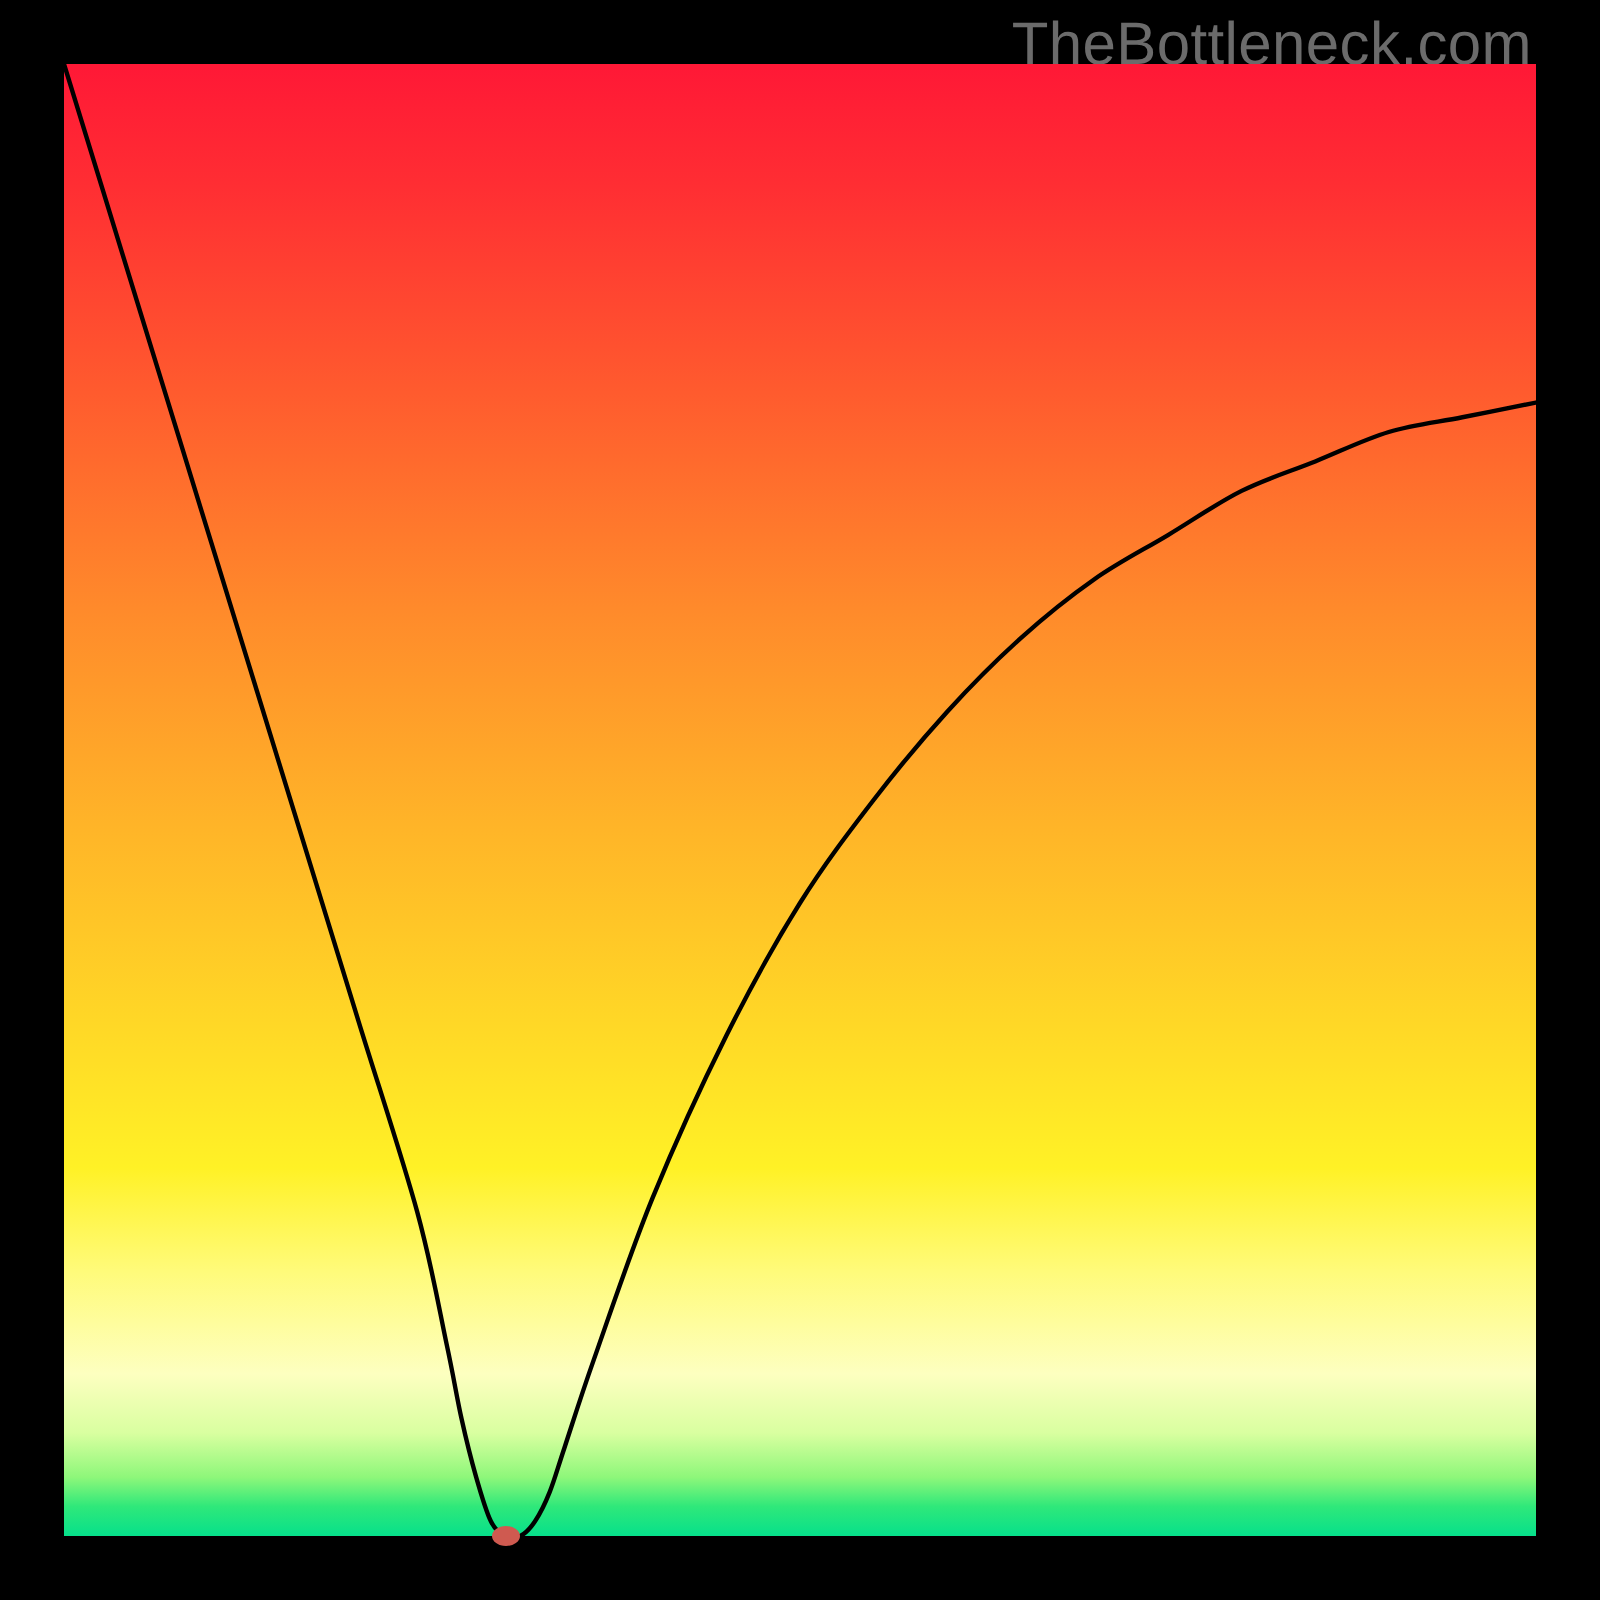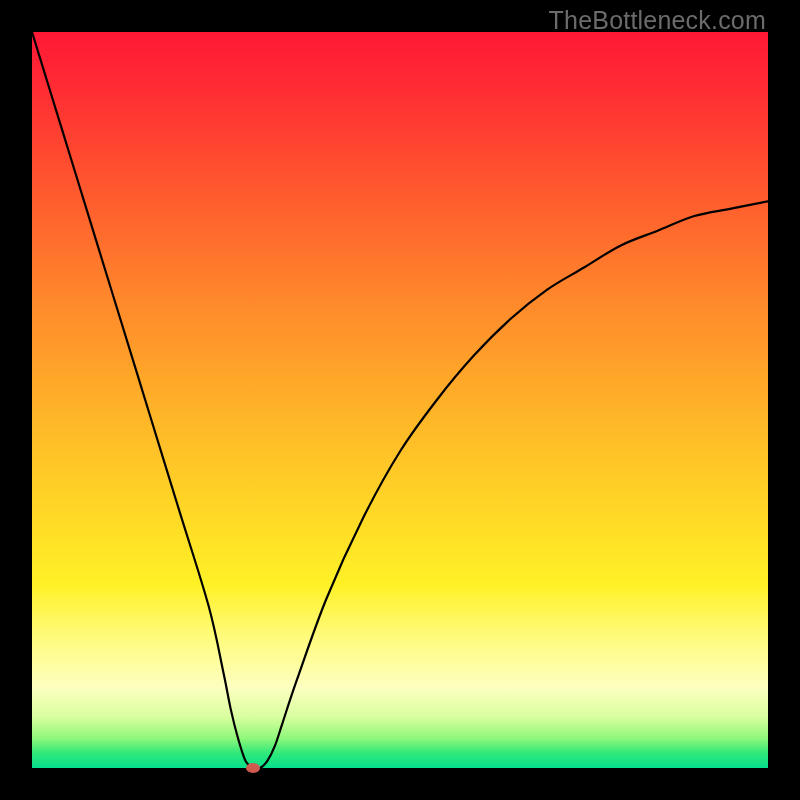--- a/index.html
+++ b/index.html
@@ -43,21 +43,21 @@
       #8ef77a 96%,
       #2fe87a 98%,
       #06e08b 100%
     );
   }
   .watermark {
     position: absolute;
     top: 6px;
     right: 34px;
     color: #6b6b6b;
-    font-size: 25px;
+    font-size: 30px;
     font-weight: 500;
     letter-spacing: 0.2px;
     user-select: none;
   }
   svg.curve {
     position: absolute;
     inset: 0;
     width: 100%;
     height: 100%;
   }

